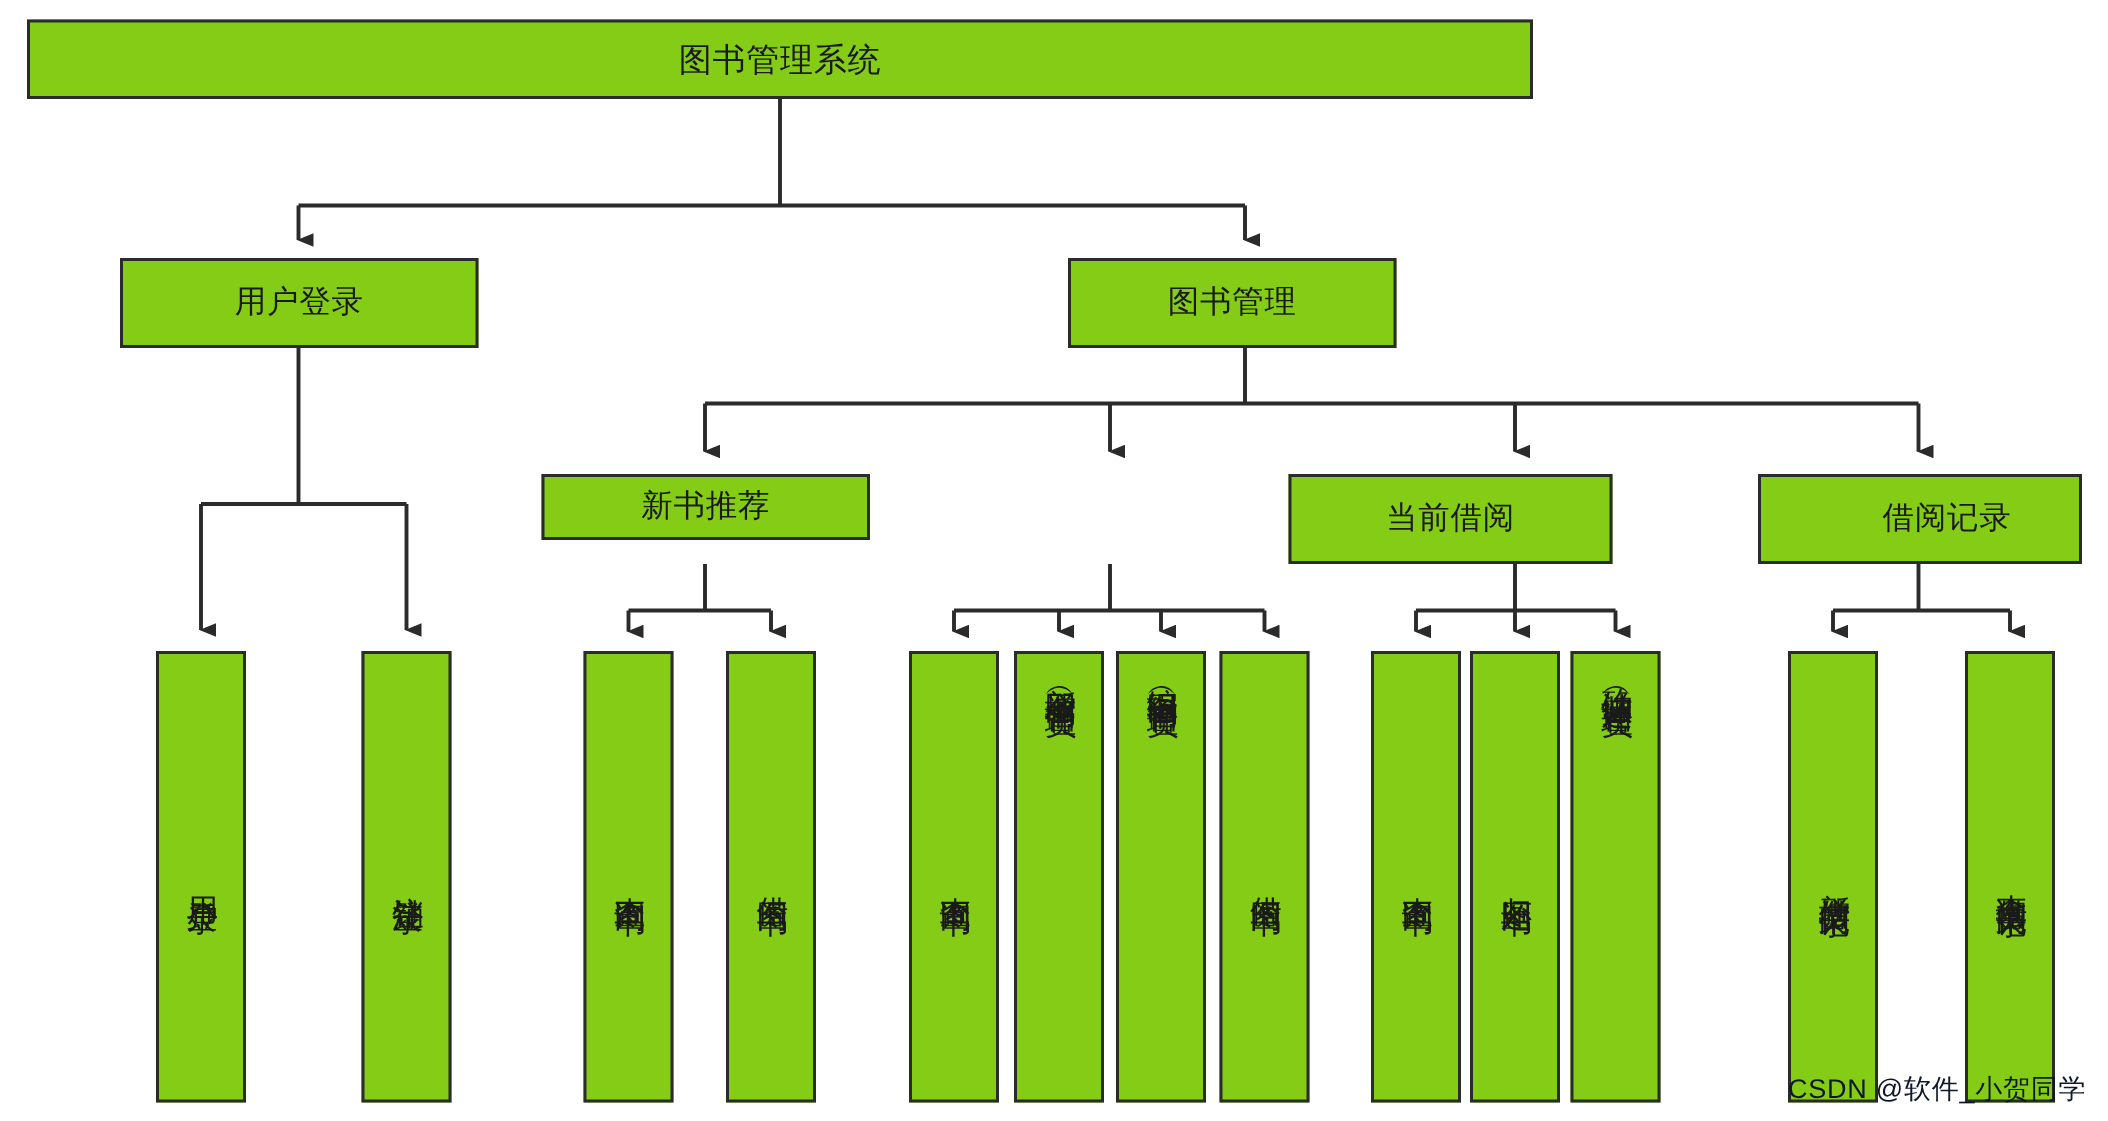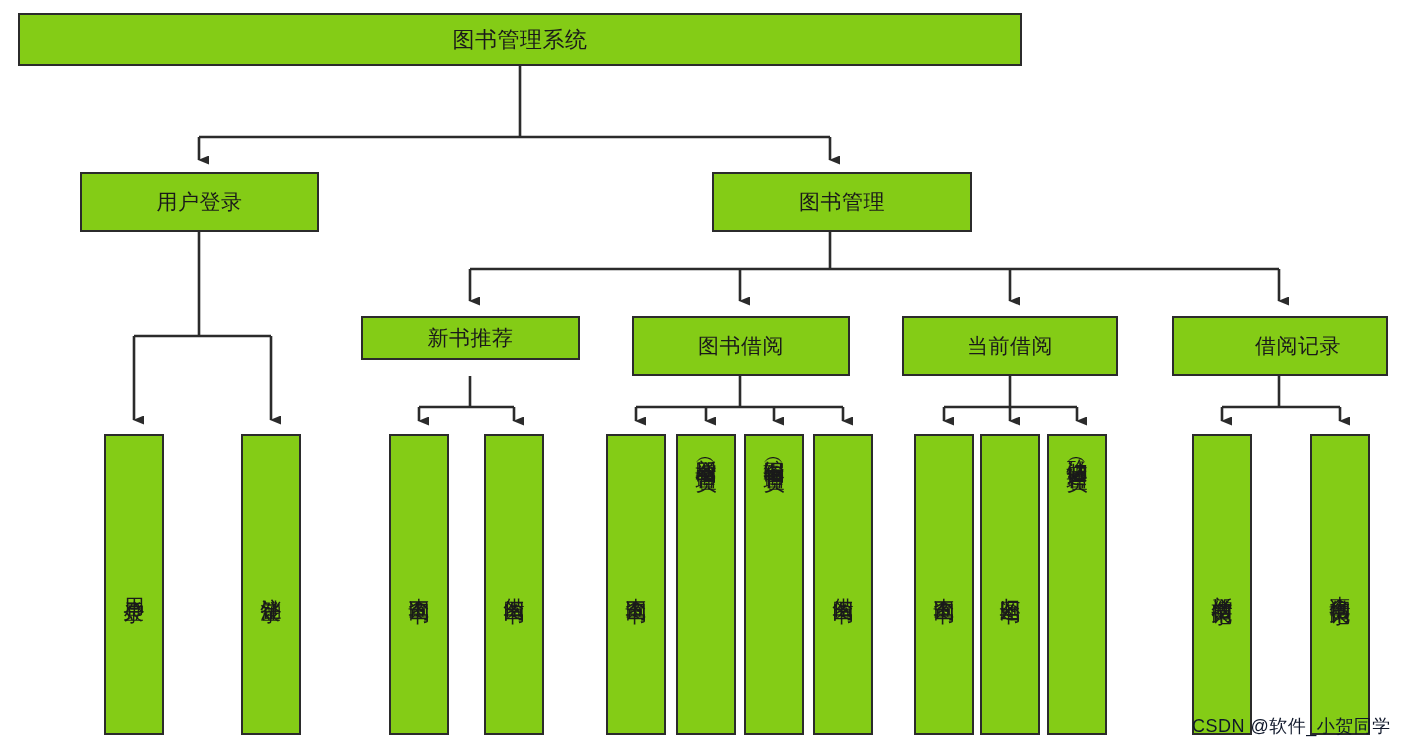--- a/index.html
+++ b/index.html
@@ -129,31 +129,28 @@
     </g>
   </svg>
 
   <div class="node h root" style="left:18px; top:13px; width:1004px; height:53px;">
     <span class="lbl">图书管理系统</span>
   </div>
 
   <div class="node h" style="left:80px; top:172px; width:239px; height:60px;">
     <span class="lbl">用户登录</span>
   </div>
-  <div class="node h" style="left:712px; top:172px; width:260px; height:60px;">
+  <div class="node h" style="left:712px; top:172px; width:219px; height:60px;">
     <span class="lbl">图书管理</span>
   </div>
 
   <div class="node h" style="left:361px; top:316px; width:219px; height:44px;">
     <span class="lbl">新书推荐</span>
   </div>
-  <div class="node h" style="left:632px; top:316px; width:218px; height:60px;">
-    <span class="lbl">图书借阅</span>
-  </div>
-  <div class="node h" style="left:902px; top:316px; width:216px; height:60px;">
+  <div class="node h" style="left:859px; top:316px; width:216px; height:60px;">
     <span class="lbl">当前借阅</span>
   </div>
   <div class="node h" style="left:1172px; top:316px; width:216px; height:60px;padding-left:36px;">
     <span class="lbl">借阅记录</span>
   </div>
 
   <div class="node v mid" style="left:104px; top:434px; width:60px; height:301px;">
     <span class="lbl">用户登录</span>
   </div>
   <div class="node v mid" style="left:241px; top:434px; width:60px; height:301px;">

